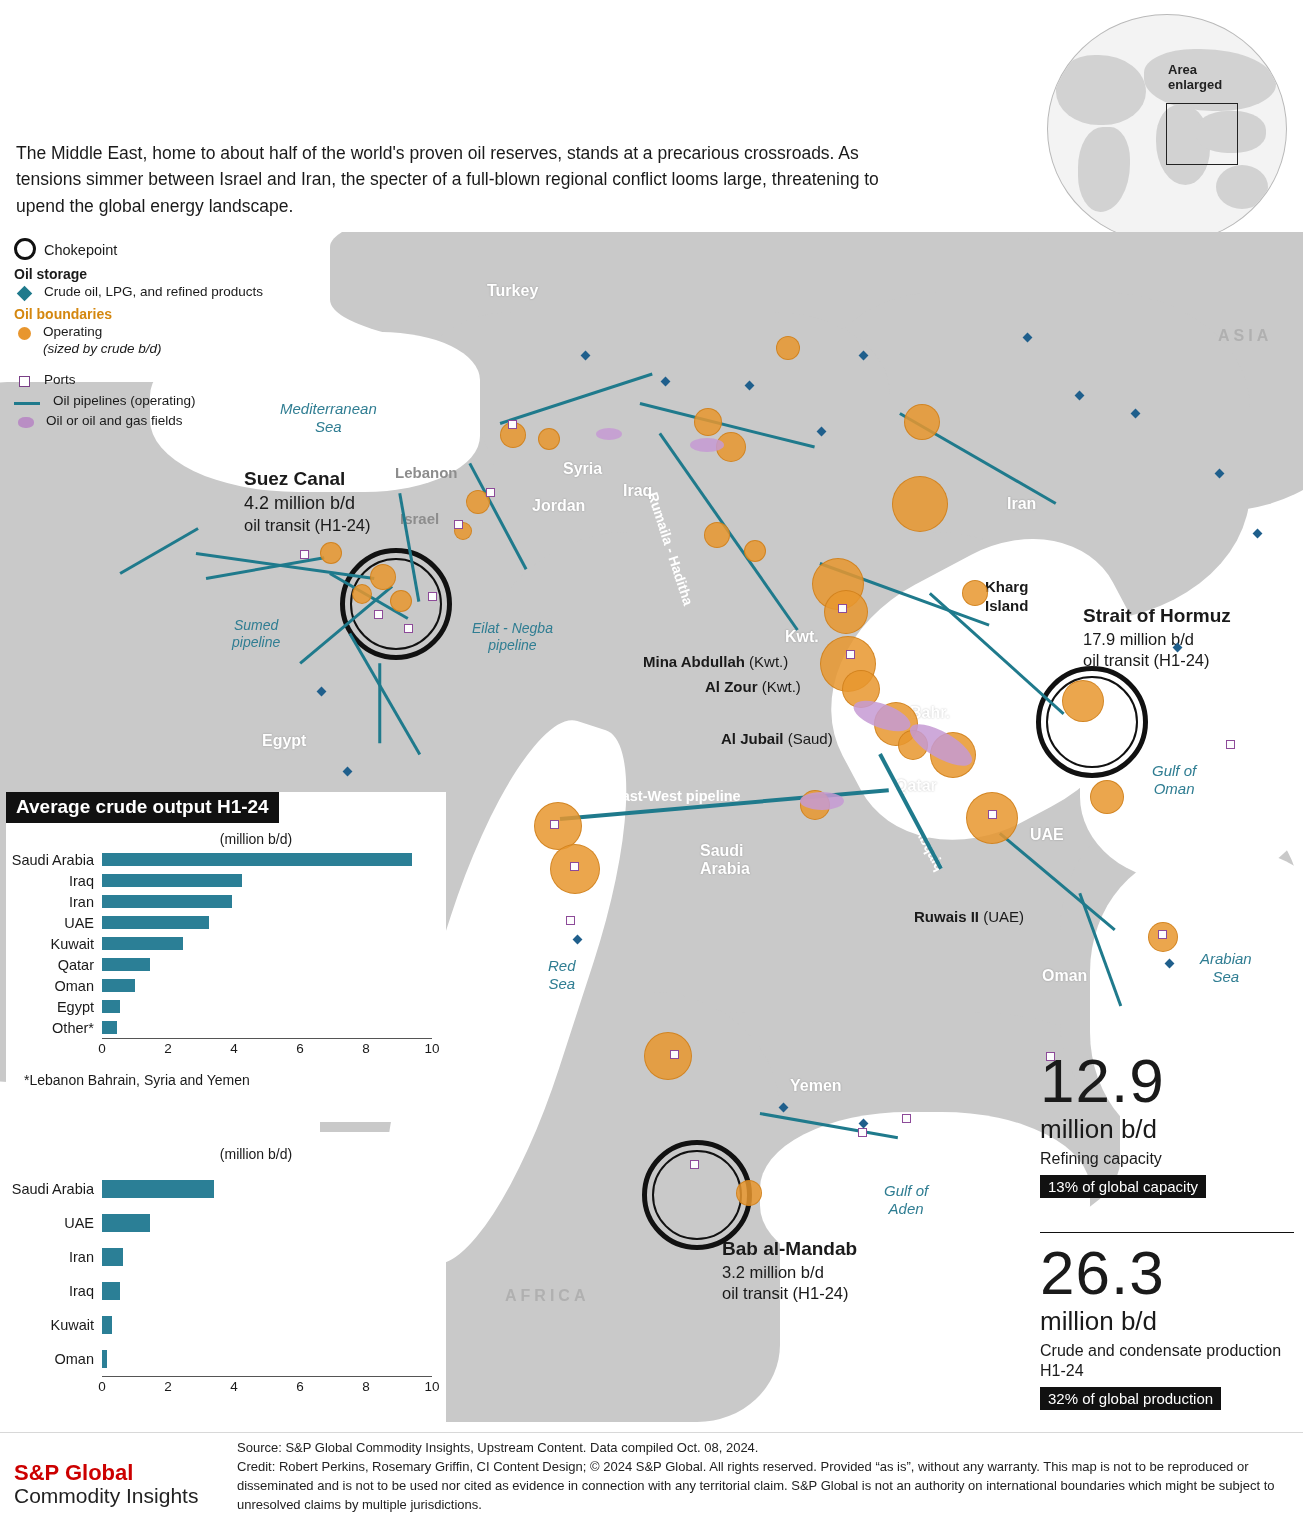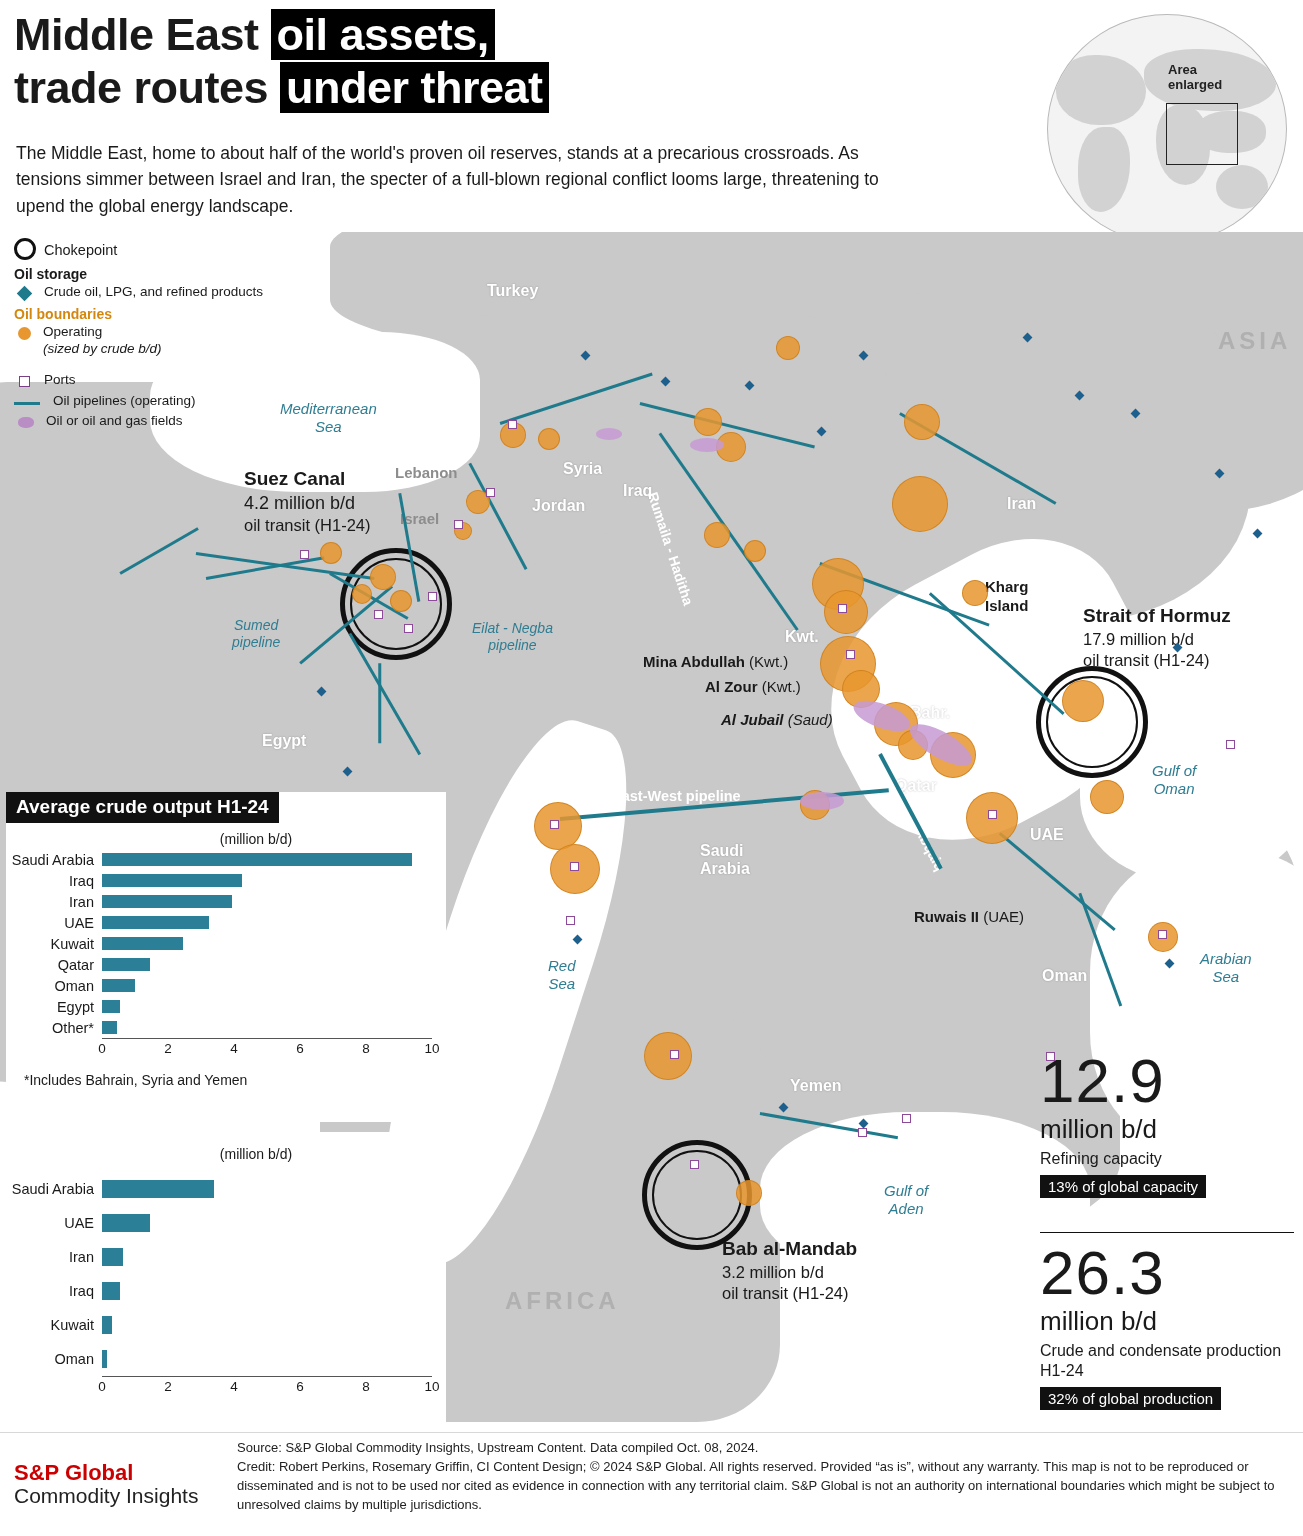--- a/index.html
+++ b/index.html
@@ -33,21 +33,21 @@
   
   #map { position:absolute; left:0; top:232px; width:1303px; height:1200px; background:#ffffff; overflow:hidden; }
   .sea { position:absolute; background:#ffffff; }
 
   
   .lm { position:absolute; background:#c9c9c9; }
 
   .water-label { position:absolute; color:#2f7d92; font-style:italic; font-size:15px; line-height:1.2; text-align:center; }
   .country-label { position:absolute; color:#ffffff; font-size:16px; font-weight:700; line-height:1.15; text-shadow:0 0 2px rgba(0,0,0,.25); }
   .country-label.grey { color:#8d8d8d; text-shadow:none; }
-  .region-label { position:absolute; color:#b0b0b0; font-size:24px; letter-spacing:4px; font-weight:600; }
+  .region-label { position:absolute; color:#b0b0b0; font-size:16px; letter-spacing:4px; font-weight:600; }
 
   .callout { position:absolute; font-size:15px; line-height:1.3; }
   .callout b { font-size:15px;margin-left:23px; }
   .chokepoint-name { font-weight:700; font-size:19px; }
 
   
   .ring { position:absolute; border-radius:50%; border:5px solid #111; }
   .ring.inner { border:2px solid #111; }
 
   
@@ -92,24 +92,20 @@
   #source { position:absolute; left:237px; top:6px; width:1055px; font-size:13px; line-height:1.45; color:#222; }
   #logo { position:absolute; left:14px; top:28px; }
   #logo .sp { color:#cc0000; font-weight:700; font-size:22px; line-height:1.05; }
   #logo .ci { color:#222; font-size:21px; line-height:1.1; }
   .hr-thin { position:absolute; background:#111; }
 </style>
 </head>
 <body>
 
 <div id="header">
-  <div id="title">
-    <span>Middle East </span><span class="hl">oil assets,</span><br>
-    <span>trade routes </span><span class="hl">under threat</span>
-  </div>
   <div id="subtitle">The Middle East, home to about half of the world's proven oil reserves, stands at a precarious crossroads. As tensions simmer between Israel and Iran, the specter of a full-blown regional conflict looms large, threatening to upend the global energy landscape.</div>
 
   <div id="globe">
     <div class="land l1"></div>
     <div class="land l2"></div>
     <div class="land l3"></div>
     <div class="land l4"></div>
     <div class="land l5"></div>
     <div class="land l6"></div>
     <div id="globe-box"></div>
@@ -212,21 +208,21 @@
   <div class="callout" style="left:985px;top:325px;font-weight:700;white-space:pre-line;">
     <span>Kharg
 Island</span>
   </div>
   <div class="callout" style="left:620px;top:420px;">
     <b>Mina Abdullah</b><span> (Kwt.)</span>
   </div>
   <div class="callout" style="left:682px;top:445px;">
     <b>Al Zour</b><span> (Kwt.)</span>
   </div>
-  <div class="callout" style="left:698px;top:478px;font-style:italic;">
+  <div class="callout" style="left:698px;top:497px;">
     <b>Al Jubail</b><span> (Saud)</span>
   </div>
   <div class="callout" style="left:891px;top:675px;">
     <b>Ruwais II</b><span> (UAE)</span>
   </div>
 
   <div class="callout" style="left:244px;top:235px;">
     <div class="chokepoint-name">Suez Canal</div>
     <div style="font-size:18px;">4.2 million b/d</div>
     <div style="font-size:16.5px;">oil transit (H1-24)</div>
@@ -410,21 +406,21 @@
         </div>
     </div>
     <div class="axis" style="margin-right:14px;">
       <span style="left:0%;">0</span>
       <span style="left:20%;">2</span>
       <span style="left:40%;">4</span>
       <span style="left:60%;">6</span>
       <span style="left:80%;">8</span>
       <span style="left:100%;">10</span>
     </div>
-    <div class="footnote" style="margin-left:18px;margin-top:16px;">*Includes Bahrain, Syria and Yemen</div>
+    <div class="footnote" style="margin-left:18px;margin-top:16px;">*Lebanon Bahrain, Syria and Yemen</div>
   </div>
 
   <div class="chartbox" style="left:6px;top:900px;width:440px;height:290px;">
     <div class="chart-unit" style="margin-left:60px;margin-top:14px;">(million b/d)</div>
     <div style="padding-right:14px;margin-top:10px;">
       <div class="bar-row" style="height:34px;">
           <div class="bar-label">Saudi Arabia</div>
           <div class="bar-track" style="height:34px;">
             <div class="bar" style="width:34%;height:18px;margin-top:8px;"></div>
           </div>

